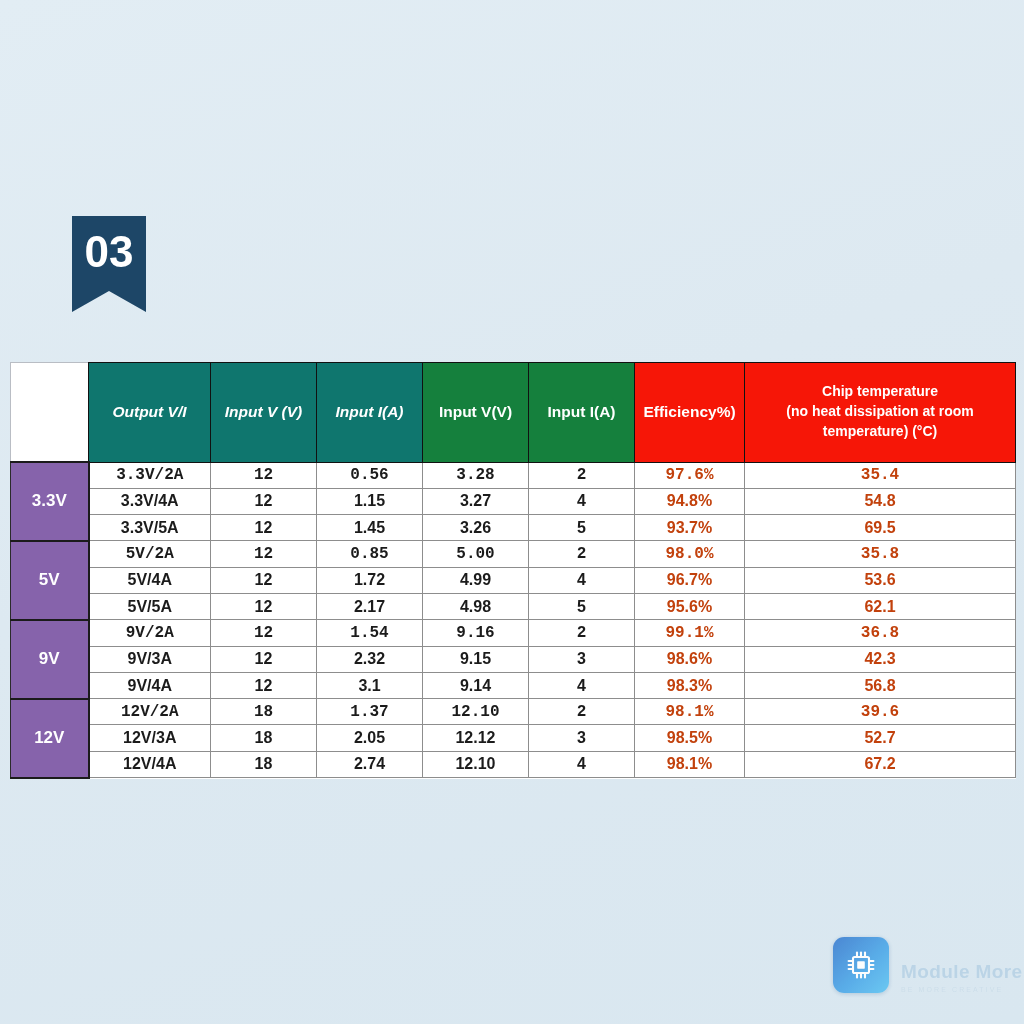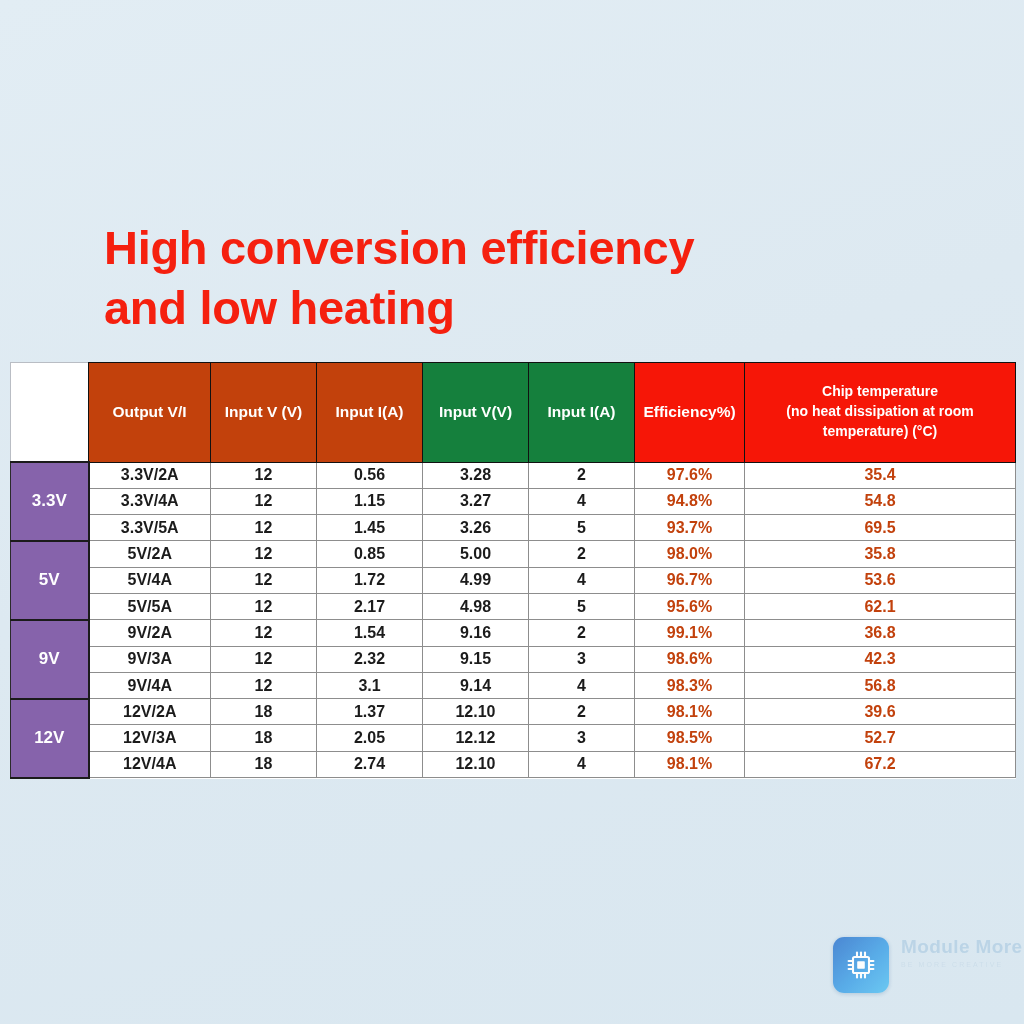--- a/index.html
+++ b/index.html
@@ -77,21 +77,21 @@
     font-size: 15.5px;
     font-weight: bold;
     border: 1px solid #111111 !important;
   }
   .hdr-corner {
     background: #ffffff;
     border-left: 1px solid #b9bdc4 !important;
     border-top: 1px solid #b9bdc4 !important;
     border-bottom: 1px solid #111111 !important;
   }
-  .hdr-grey { background: #c2410c; }
+  .hdr-grey { background: #0f766e; font-style: italic; }
   .hdr-blue { background: #15803d; }
   .hdr-red  { background: #f61607; }
   .hdr-red-wide {
     font-size: 14px;
     line-height: 1.42;
     font-weight: bold;
     padding: 0 8px;
   }
 
   
@@ -113,31 +113,31 @@
     font-size: 16px;
     font-weight: bold;
     color: #1b1b1b;
     background: #ffffff;
     border-left: 1px solid #4a4a4a;
     border-right: 1px solid #4a4a4a;
     border-top: 1px solid #8b8b8b;
     border-bottom: 1px solid #8b8b8b;
   }
   .cell-red { color: #c2410c; }
-  tr.grp-start .cell { border-top: 2px solid #1b1b1b; }
+  tr.grp-start .cell { border-top: 2px solid #1b1b1b; font-family: Liberation Mono, monospace; }
   tr.grp-end   .cell { border-bottom: 2px solid #1b1b1b; }
   tr.last-row  .cell { border-bottom: 2px solid #1b1b1b; }
 
   
   #watermark {
     position: absolute;
     left: 833px;
     top: 937px;
     display: flex;
-    align-items: flex-start;
+    align-items: flex-end;
     opacity: 0.92;
   }
   #watermark-logo {
     width: 56px;
     height: 56px;
     border-radius: 11px;
     background: linear-gradient(135deg, #3f7fd0 0%, #4fa8e8 55%, #63c6f2 100%);
     display: flex;
     align-items: center;
     justify-content: center;
@@ -162,22 +162,23 @@
     font-size: 7px;
     letter-spacing: 2.1px;
     margin-top: 5px;
     line-height: 1;
   }
 </style>
 </head>
 <body>
 
 <div id="heading-block">
-  <div id="heading-text">High conversion efficiency
-and low heating</div>
+  <div id="step-badge">
+    <span id="step-badge-number">03</span>
+  </div>
 </div>
 
 <table id="spec-table">
   <colgroup>
     <col style="width:78px">
     <col style="width:122px">
     <col style="width:106px">
     <col style="width:106px">
     <col style="width:106px">
     <col style="width:106px">

